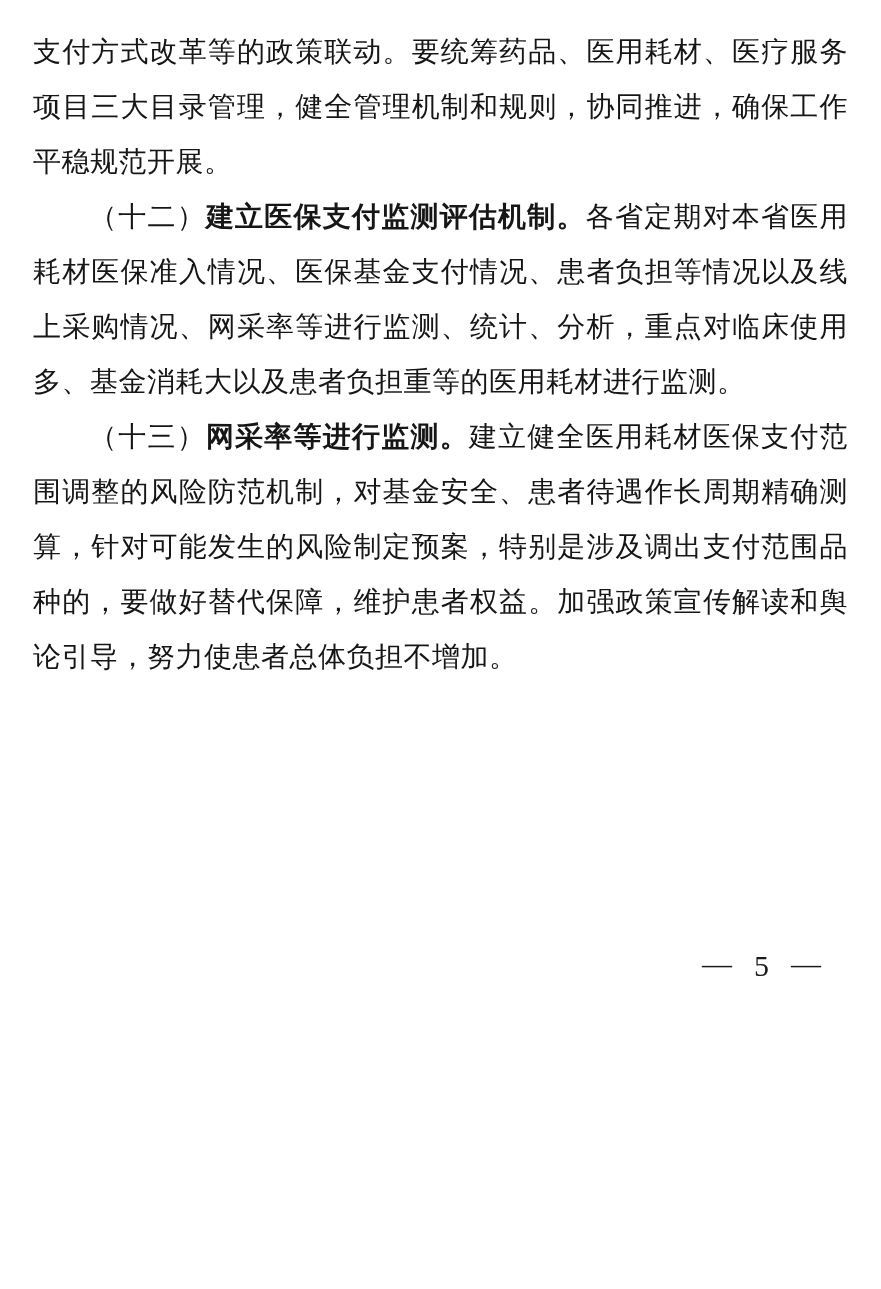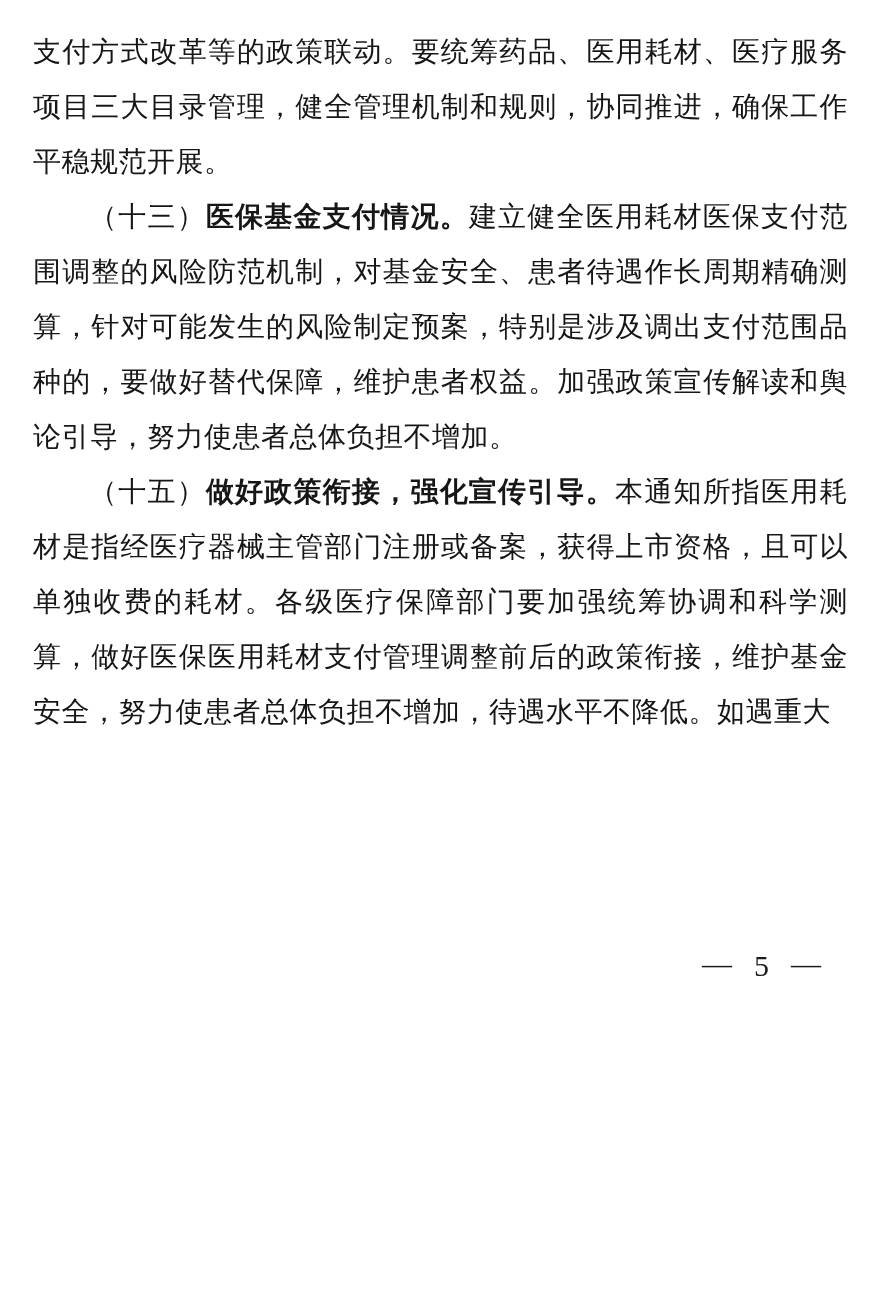--- a/index.html
+++ b/index.html
@@ -53,22 +53,22 @@
     transform: translateY(-2px);
   }
 </style>
 </head>
 <body>
 
 <div class="page">
 
   <div class="doc-body">
       <p class="para"><span class="seg">支付方式改革等的政策联动。要统筹药品、医用耗材、医疗服务项目三大目录管理，健全管理机制和规则，协同推进，确保工作平稳规范开展。</span></p>
-      <p class="para indent"><span class="seg">（十三）</span><span class="seg bold">医保基金支付情况。</span><span class="seg">建立健全医用耗材医保支付范围调整的风险防范机制，对基金安全、患者待遇作长周期精确测算，针对可能发生的风险制定预案，特别是涉及调出支付范围品种的，要做好替代保障，维护患者权益。加强政策宣传解读和舆论引导，努力使患者总体负担不增加。</span></p>
-      <p class="para indent"><span class="seg">（十五）</span><span class="seg bold">做好政策衔接，强化宣传引导。</span><span class="seg">本通知所指医用耗材是指经医疗器械主管部门注册或备案，获得上市资格，且可以单独收费的耗材。各级医疗保障部门要加强统筹协调和科学测算，做好医保医用耗材支付管理调整前后的政策衔接，维护基金安全，努力使患者总体负担不增加，待遇水平不降低。如遇重大</span></p>
+      <p class="para indent"><span class="seg">（十二）</span><span class="seg bold">建立医保支付监测评估机制。</span><span class="seg">各省定期对本省医用耗材医保准入情况、医保基金支付情况、患者负担等情况以及线上采购情况、网采率等进行监测、统计、分析，重点对临床使用多、基金消耗大以及患者负担重等的医用耗材进行监测。</span></p>
+      <p class="para indent"><span class="seg">（十三）</span><span class="seg bold">网采率等进行监测。</span><span class="seg">建立健全医用耗材医保支付范围调整的风险防范机制，对基金安全、患者待遇作长周期精确测算，针对可能发生的风险制定预案，特别是涉及调出支付范围品种的，要做好替代保障，维护患者权益。加强政策宣传解读和舆论引导，努力使患者总体负担不增加。</span></p>
     </div>
 
   <div class="footer">
     <span class="dash">—</span>
     <span class="num">5</span>
     <span class="dash">—</span>
   </div>
 
 </div>
 

